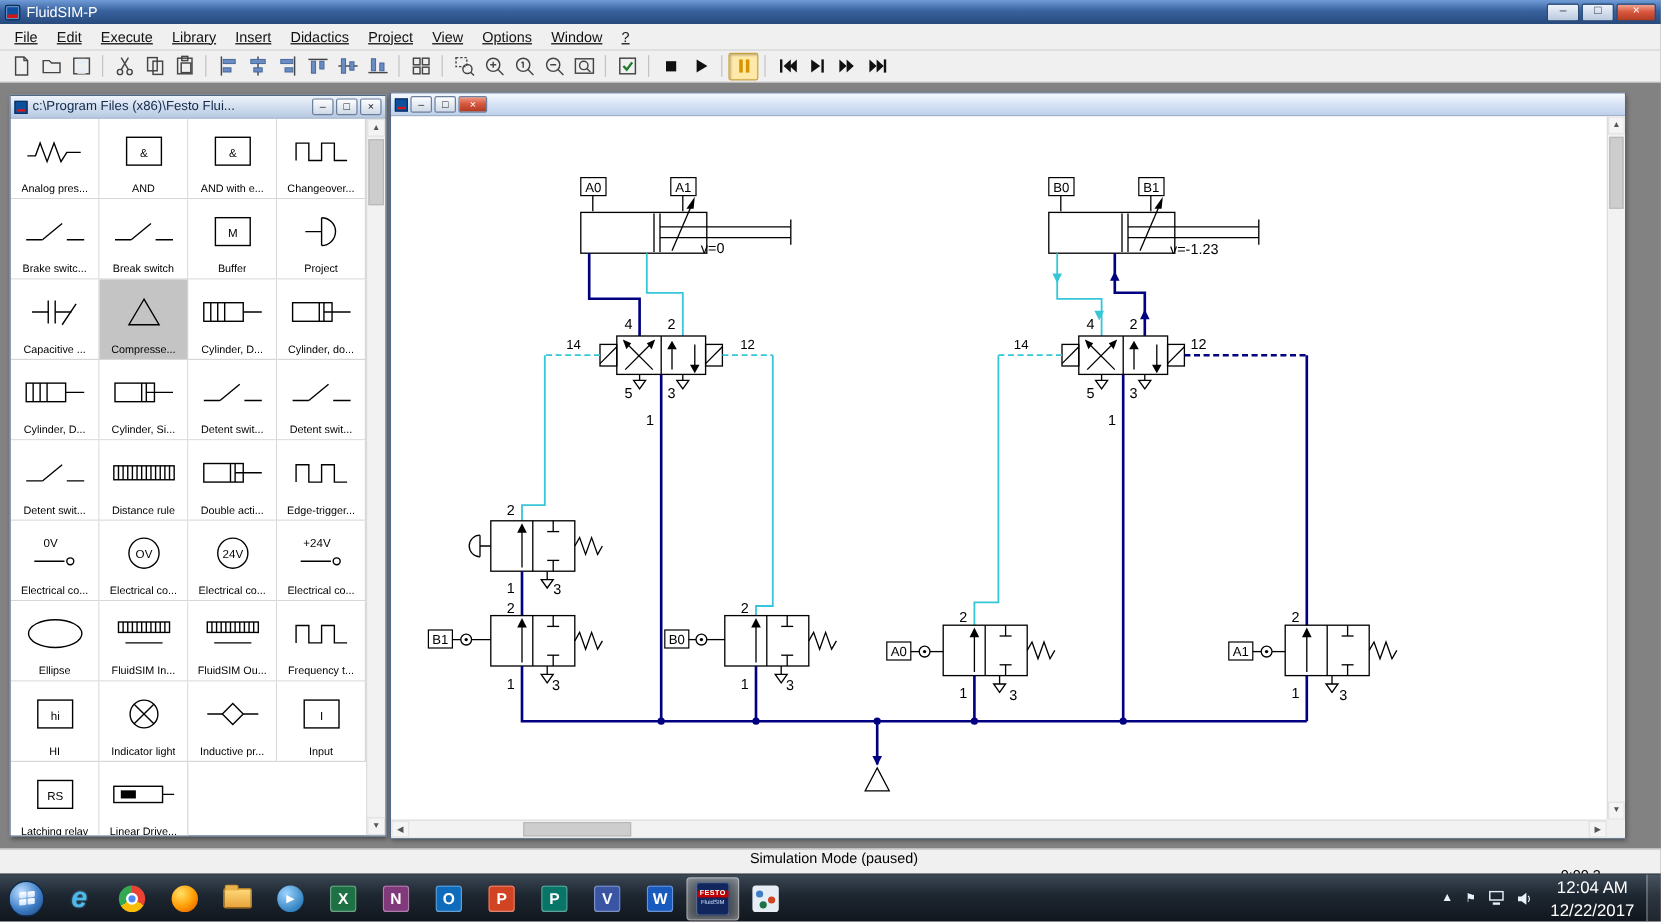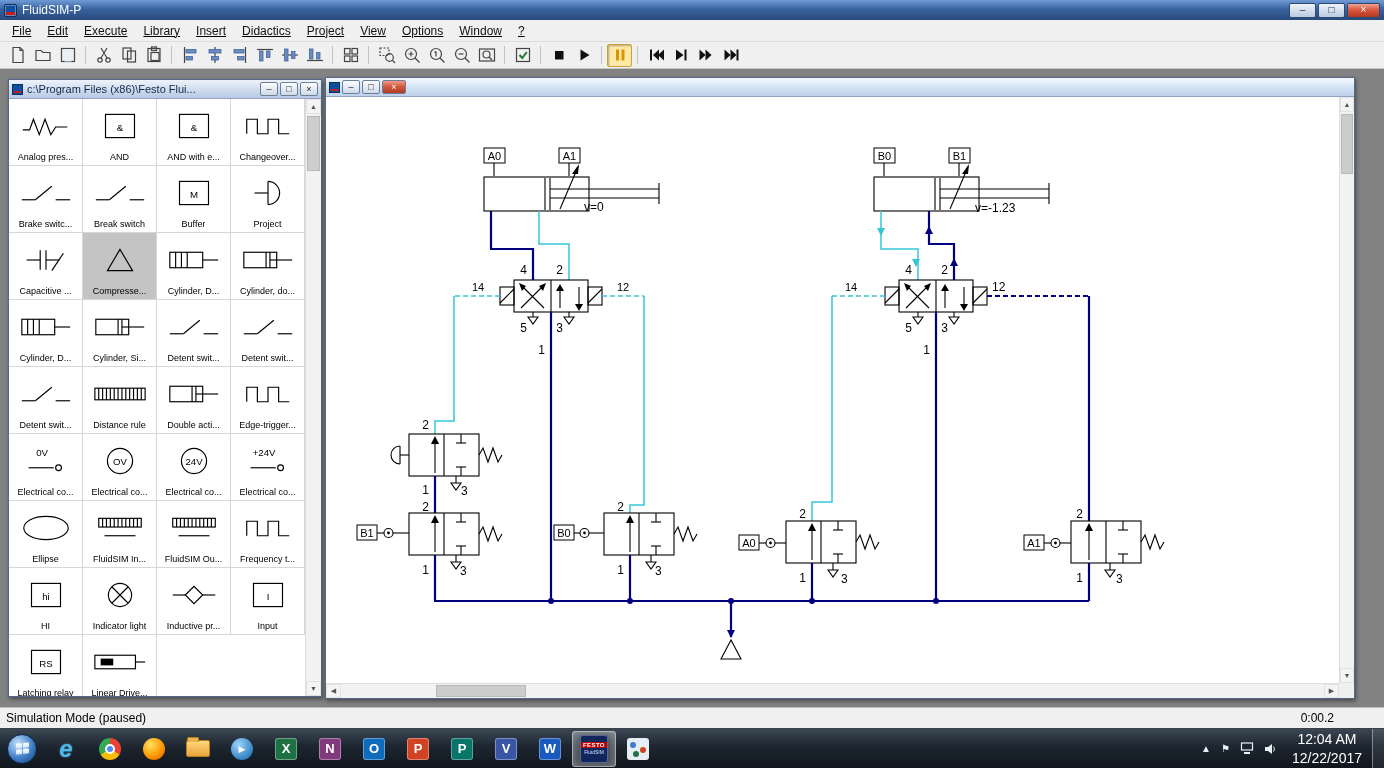--- a/index.html
+++ b/index.html
@@ -72,21 +72,21 @@
   .c-npd { stroke:#000080; stroke-width:2;   fill:none; stroke-dasharray:5 3; }
   .c-cpd { stroke:#35c6d8; stroke-width:1.5; fill:none; stroke-dasharray:5 3; }
   .c-dot { fill:#000080; }
   .c-na  { fill:#000080; }
   .c-ca  { fill:#35c6d8; }
   .c-lbl { font-size:12px; fill:#000; }
   .c-lbl.mid { text-anchor:middle; font-size:11px; }
   .c-lbl.end { text-anchor:end; }
 
   
-  .statusbar { position:absolute; top:707px; left:0; width:1384px; height:21px; background:#f0f0f0; border-top:1px solid #bcbcbc; display:flex; align-items:center; }
+  .statusbar { position:absolute; top:707px; left:0; width:1384px; height:21px; background:#f0f0f0; border-top:1px solid #bcbcbc; display:flex; align-items:center;flex-direction:column; }
   .statusbar .left { padding-left:6px; }
   .statusbar .right { margin-left:auto; padding-right:50px; }
 
   
   .taskbar { position:absolute; bottom:0; left:0; width:1384px; height:40px; background:linear-gradient(#3b4754,#1d2630 45%,#10161d); display:flex; align-items:center; border-top:1px solid rgba(255,255,255,.18); }
   .tb-apps { display:flex; align-items:center; height:100%; }
   .tb-app { width:44px; height:36px; margin:2px 0; display:flex; align-items:center; justify-content:center; border-radius:3px; border:1px solid transparent; }
   .tb-app.active { background:rgba(255,255,255,.22); border:1px solid rgba(255,255,255,.5); box-shadow:inset 0 0 8px rgba(255,255,255,.35); }
   .orb { width:30px; height:30px; border-radius:50%; background:radial-gradient(circle at 35% 30%, #bfe0ff, #3f7ec7 55%, #173f73); border:1px solid #0d2747; display:flex; align-items:center; justify-content:center; }
   .flag { display:grid; grid-template-columns:6px 6px; grid-template-rows:5px 5px; gap:1px; transform:skewY(-6deg); }

